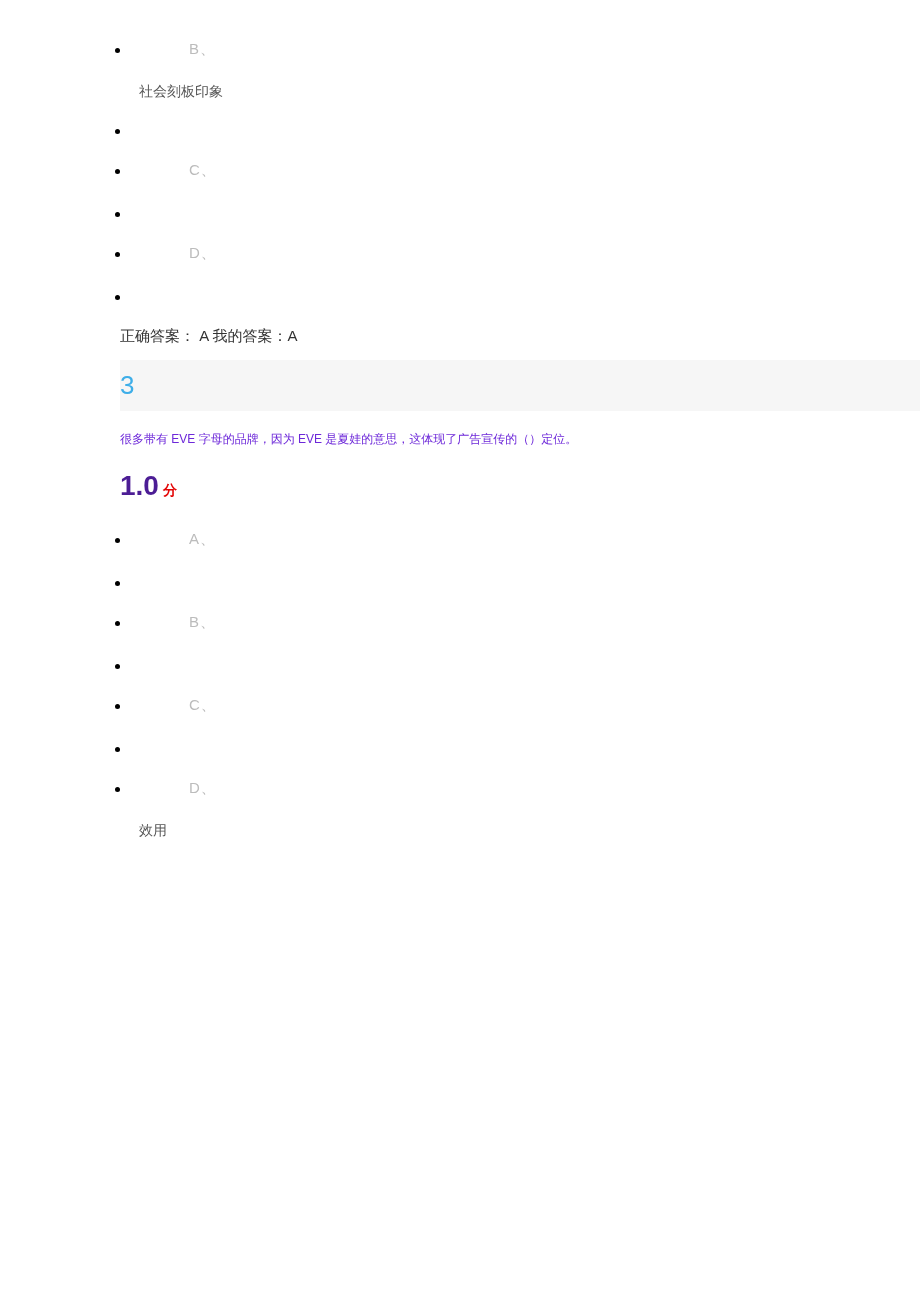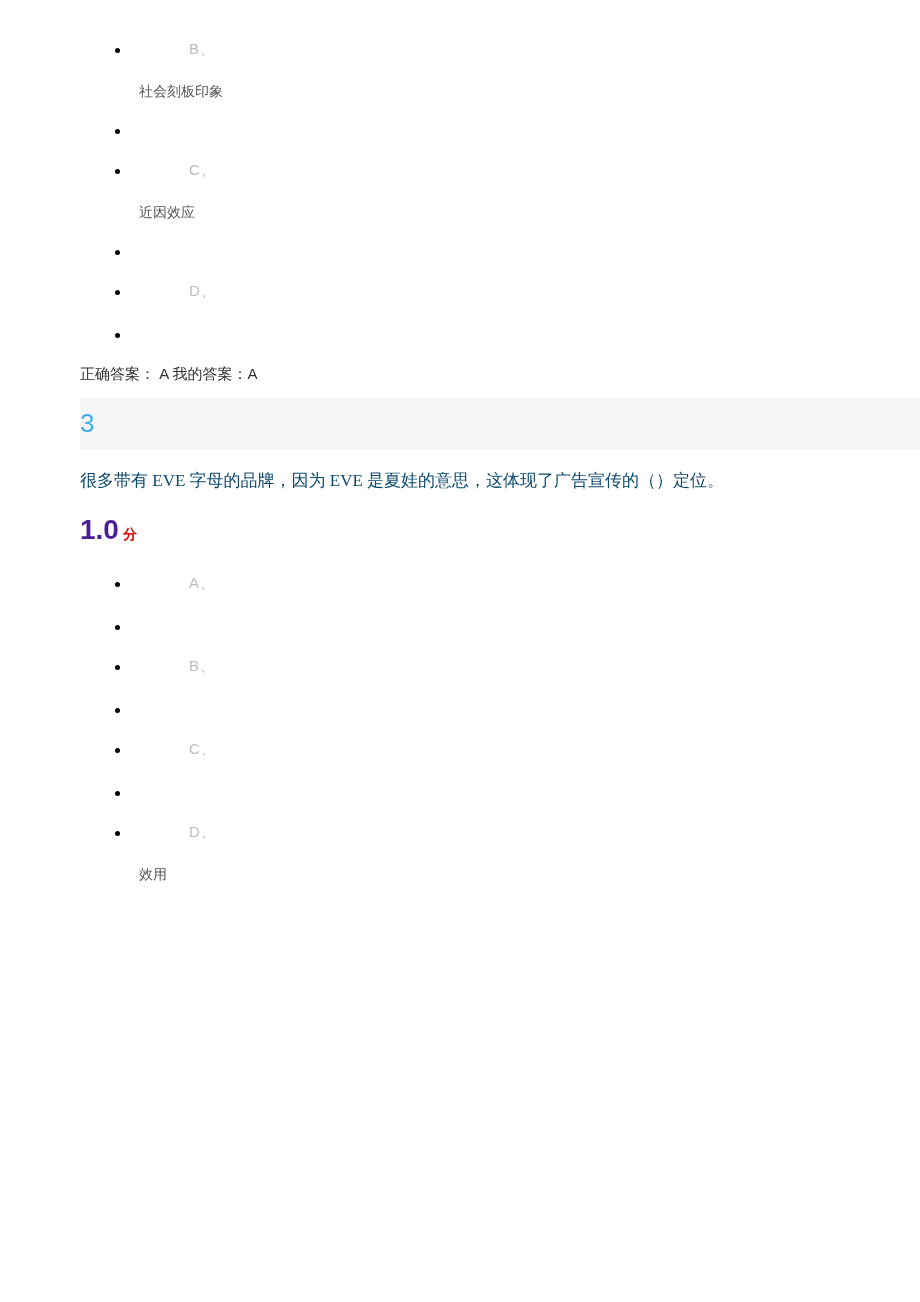--- a/index.html
+++ b/index.html
@@ -66,24 +66,23 @@
       padding: 10px 0 10px 0;
       margin-bottom: 2px;
     }
     .question-number-text {
       color: #3eaee8;
       font-size: 26px;
       font-weight: normal;
       font-family: Arial, sans-serif;
     }
     .question-text {
-      font-size: 17px;
-      color: #0c4a6e;
+      font-size: 12px;
+      color: #6d28d9;
       padding: 18px 0 22px 0;
-      font-family: Liberation Serif, serif;
     }
     .score-line {
       margin-bottom: 28px;
     }
     .score-value {
       color: #4c1d95;
       font-size: 28px;
       font-weight: bold;
       font-family: Arial, sans-serif;
     }
@@ -99,30 +98,29 @@
 <body>
 
 <ul>
   <li>
     <span class="option-letter">B、</span>
     <span class="option-text">社会刻板印象</span>
   </li>
   <li class="spacer-li"></li>
   <li>
     <span class="option-letter">C、</span>
-    <span class="option-text">近因效应</span>
   </li>
   <li class="spacer-li"></li>
   <li>
     <span class="option-letter">D、</span>
   </li>
   <li class="spacer-li"></li>
 </ul>
 
-<div style="padding-left: 80px;">
+<div style="padding-left: 120px;">
   <div class="answer-line">
     <span>正确答案：</span><span> A </span><span>我的答案：</span><span>A</span>
   </div>
 
   <div class="question-block">
     <div class="question-number">
       <span class="question-number-text">3</span>
     </div>
     <div class="question-text">很多带有 EVE 字母的品牌，因为 EVE 是夏娃的意思，这体现了广告宣传的（）定位。</div>
     <div class="score-line">

